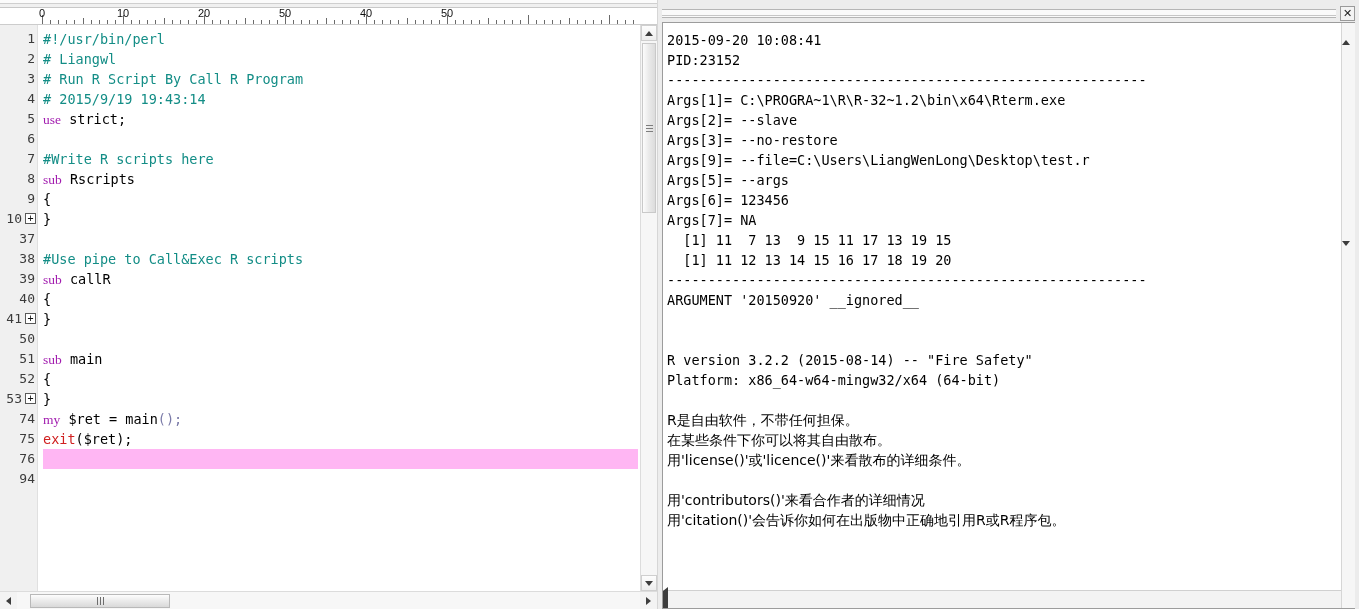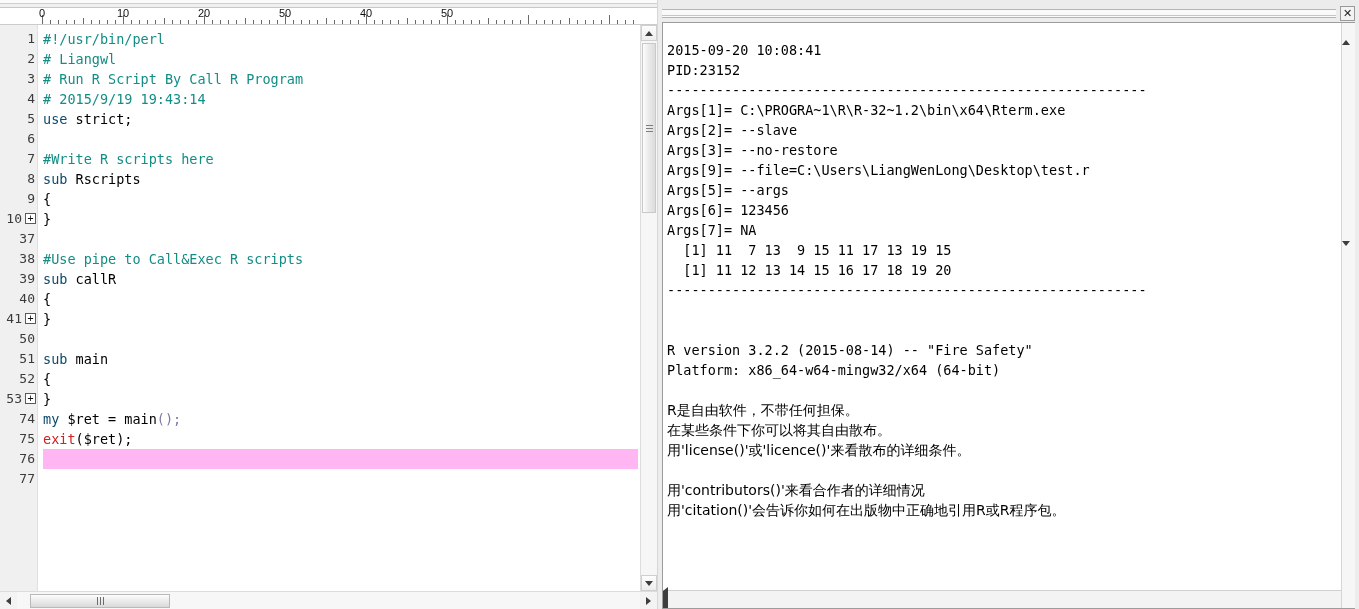--- a/index.html
+++ b/index.html
@@ -140,21 +140,21 @@
     font-family: "DejaVu Sans Mono", monospace;
     font-size: 13.5px;
     color: #000000;
     letter-spacing: 0px;
   }
   .cline.sel {
     background: #ffb6f3;
     width: 595px;
   }
   .tok-comment { color: #138d86; }
-  .tok-kw      { color: #0c4a6e; }
+  .tok-kw      { color: #a21caf; font-family: Liberation Serif, serif; }
   .tok-func    { color: #d02020; }
   .tok-plain   { color: #000000; }
   .tok-punct   { color: #7a7aa8; }
 
   
   .vscroll {
     width: 17px;
     flex: 0 0 17px;
     background: #f6f6f6;
     border-left: 1px solid #dcdcdc;
@@ -316,21 +316,21 @@
   .console-inner {
     flex: 1 1 auto;
     display: flex;
     flex-direction: column;
     min-width: 0;
     background: #ffffff;
   }
   .console-text {
     flex: 1 1 auto;
     overflow: hidden;
-    padding: 17px 0 0 4px;
+    padding: 7px 0 0 4px;
     background: #ffffff;
     min-height: 0;
   }
   .oline {
     height: 20px;
     line-height: 20px;
     white-space: pre;
     font-family: "DejaVu Sans Mono", monospace;
     font-size: 13.5px;
     color: #000000;
@@ -470,21 +470,21 @@
             <div class="grow">39</div>
             <div class="grow">40</div>
             <div class="grow hasfold">41<span class="fold">+</span></div>
             <div class="grow">50</div>
             <div class="grow">51</div>
             <div class="grow">52</div>
             <div class="grow hasfold">53<span class="fold">+</span></div>
             <div class="grow">74</div>
             <div class="grow">75</div>
             <div class="grow">76</div>
-            <div class="grow">77</div>
+            <div class="grow">94</div>
           </div>
         <div class="code-area" id="codeArea">
             <div class="cline"><span class="tok-comment">#!/usr/bin/perl</span></div>
             <div class="cline"><span class="tok-comment"># Liangwl</span></div>
             <div class="cline"><span class="tok-comment"># Run R Script By Call R Program</span></div>
             <div class="cline"><span class="tok-comment"># 2015/9/19 19:43:14</span></div>
             <div class="cline"><span class="tok-kw">use</span><span class="tok-plain"> strict;</span></div>
             <div class="cline">&nbsp;</div>
             <div class="cline"><span class="tok-comment">#Write R scripts here</span></div>
             <div class="cline"><span class="tok-kw">sub</span><span class="tok-plain"> Rscripts</span></div>
@@ -550,20 +550,21 @@
             <div class="oline">Args[1]= C:\PROGRA~1\R\R-32~1.2\bin\x64\Rterm.exe</div>
             <div class="oline">Args[2]= --slave</div>
             <div class="oline">Args[3]= --no-restore</div>
             <div class="oline">Args[9]= --file=C:\Users\LiangWenLong\Desktop\test.r</div>
             <div class="oline">Args[5]= --args</div>
             <div class="oline">Args[6]= 123456</div>
             <div class="oline">Args[7]= NA</div>
             <div class="oline">  [1] 11  7 13  9 15 11 17 13 19 15</div>
             <div class="oline">  [1] 11 12 13 14 15 16 17 18 19 20</div>
             <div class="oline">-----------------------------------------------------------</div>
+            <div class="oline">ARGUMENT '20150920' __ignored__</div>
             <div class="oline">&nbsp;</div>
             <div class="oline">&nbsp;</div>
             <div class="oline">R version 3.2.2 (2015-08-14) -- "Fire Safety"</div>
             <div class="oline">Platform: x86_64-w64-mingw32/x64 (64-bit)</div>
             <div class="oline">&nbsp;</div>
             <div class="oline cjk">R是自由软件，不带任何担保。</div>
             <div class="oline cjk">在某些条件下你可以将其自由散布。</div>
             <div class="oline cjk">用'license()'或'licence()'来看散布的详细条件。</div>
             <div class="oline">&nbsp;</div>
             <div class="oline cjk">用'contributors()'来看合作者的详细情况</div>

